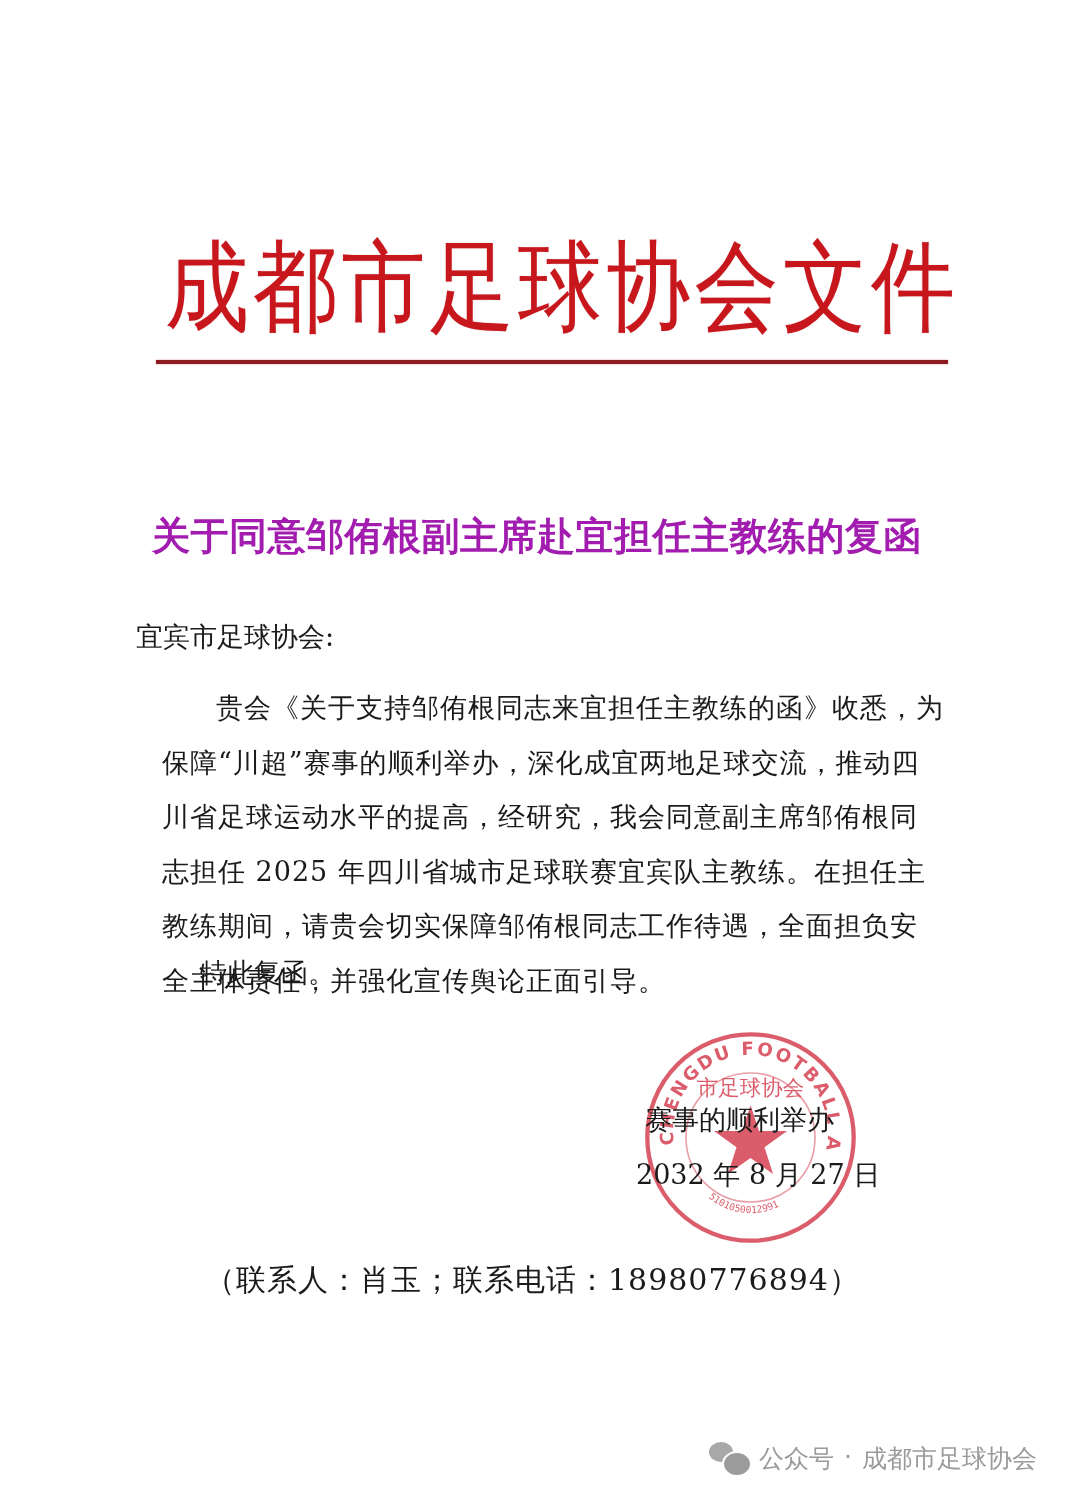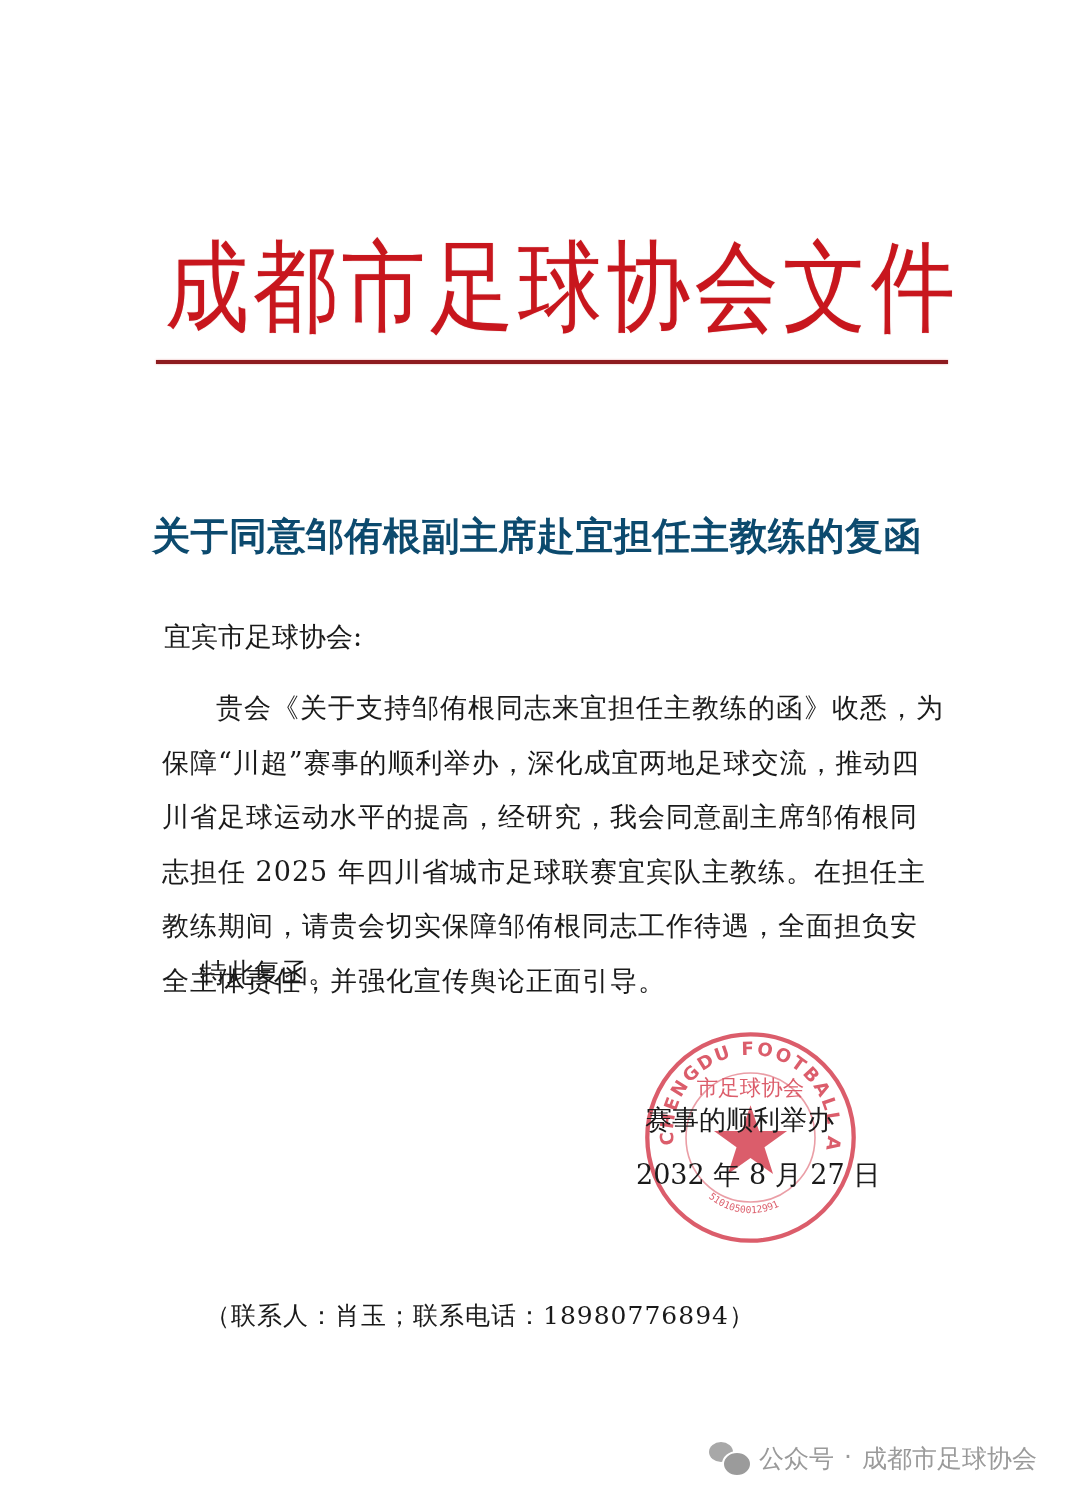--- a/index.html
+++ b/index.html
@@ -58,26 +58,26 @@
     }
     .doc-title {
       position: absolute;
       left: 152px;
       top: 508px;
       width: 800px;
       font-size: 38px;
       font-weight: bold;
       line-height: 56px;
       letter-spacing: 0.5px;
-      color: #0c4a6e;
+      color: #a21caf;
       white-space: nowrap;
     }
     .recipient {
       position: absolute;
-      left: 164px;
+      left: 136px;
       top: 615px;
       font-size: 27px;
       line-height: 44px;
     }
     .body-text {
       position: absolute;
       left: 148px;
       top: 667px;
       width: 810px;
       font-size: 27px;
@@ -116,24 +116,23 @@
       left: 636px;
       top: 1153px;
       font-size: 27px;
       line-height: 44px;
       z-index: 2;
     }
     .contact {
       position: absolute;
       left: 205px;
       top: 1258px;
-      font-size: 25px;
+      font-size: 30px;
       line-height: 44px;
       letter-spacing: 1px;
-      margin-top: 36px;
     }
     .footer {
       position: absolute;
       right: 36px;
       top: 1442px;
       display: flex;
       align-items: flex-start;
       gap: 10px;
       color: #9a9a9a;
       font-family: "DejaVu Sans", "Liberation Sans", sans-serif;

